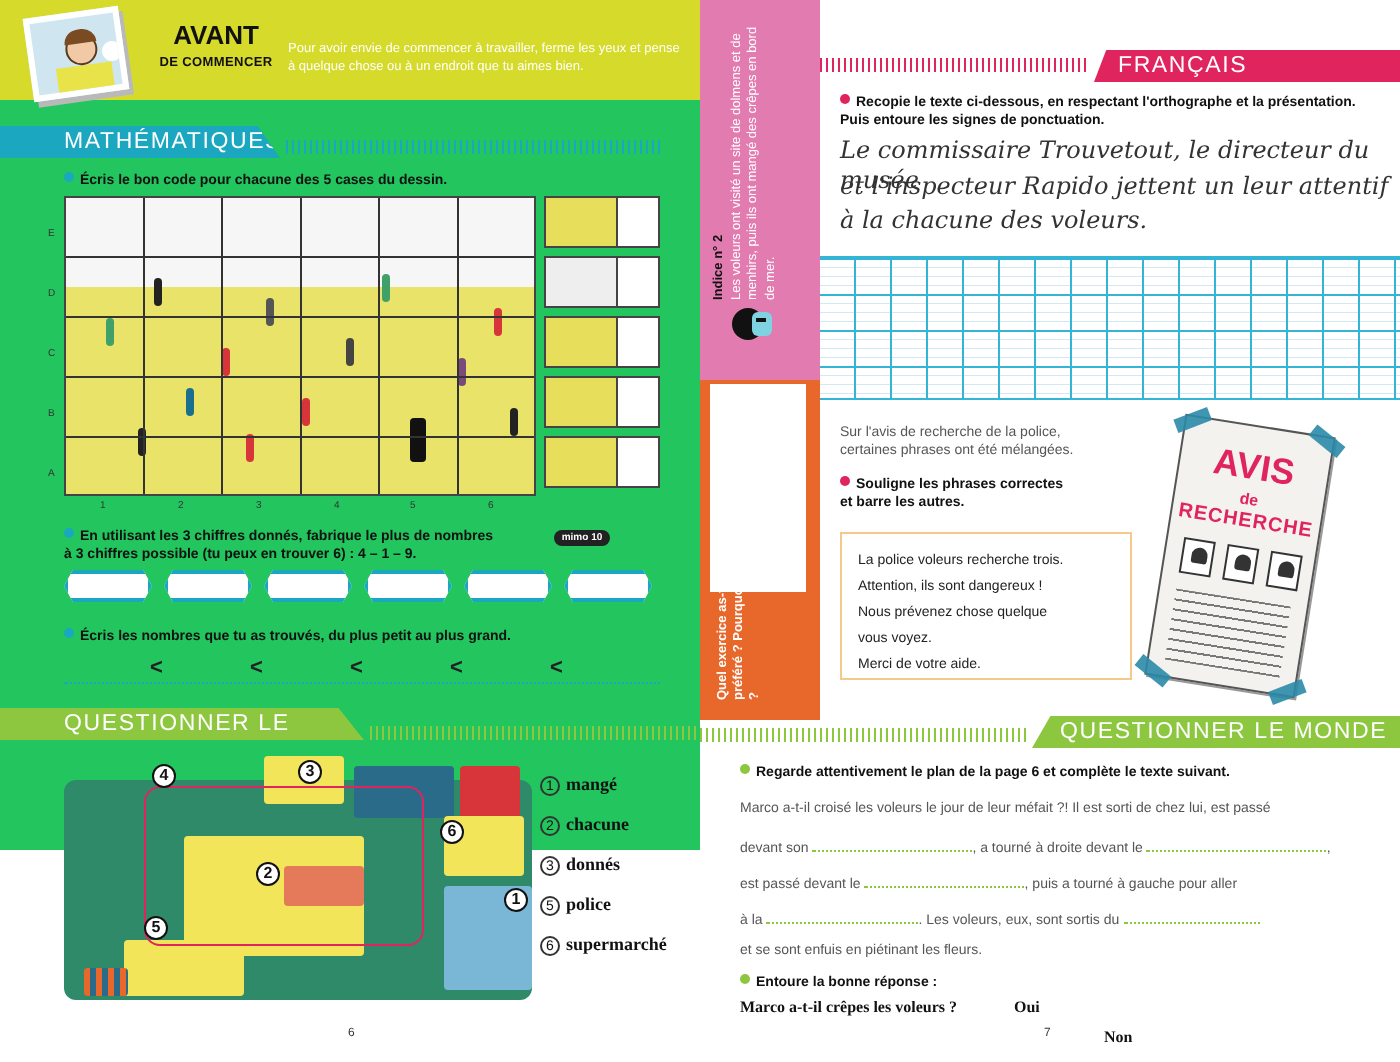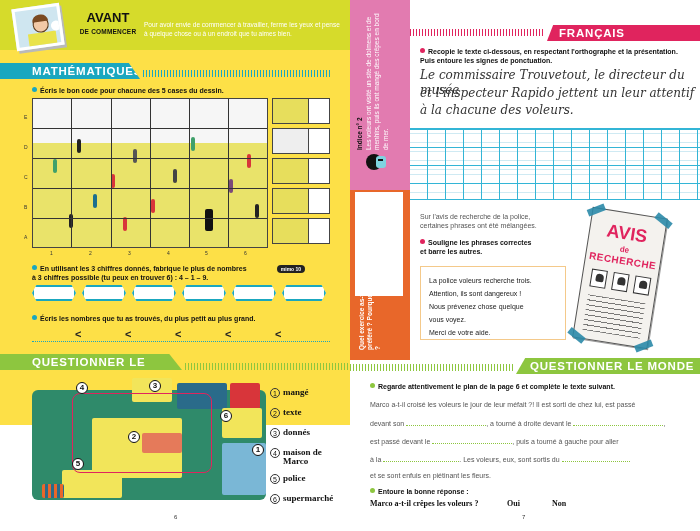--- a/index.html
+++ b/index.html
@@ -1,33 +1,33 @@
 <!DOCTYPE html>
 <html><head>
 <meta charset="utf-8">
 <style>
   * { box-sizing: border-box; margin: 0; padding: 0; }
   html, body { width: 700px; height: 531px; overflow: hidden; background: #fff; }
   body { font-family: "Liberation Sans", sans-serif; color: #222; position: relative; }
 
-  .page-left { position: absolute; left: 0; top: 0; width: 350px; height: 425px; background: #fde047; }
+  .page-left { position: absolute; left: 0; top: 0; width: 350px; height: 425px; background: #22c55e; }
 
   
   .avant-banner { position: absolute; left: 0; top: 0; width: 350px; height: 50px; background: #d6db2b; }
   .avant-photo { position: absolute; left: 14px; top: 6px; width: 48px; height: 42px; background: #cfe6f0; border: 3px solid #fff; transform: rotate(-8deg); box-shadow: 2px 3px 0 #b9b9b9; overflow: hidden; }
   .avant-photo .face { position: absolute; left: 16px; top: 8px; width: 16px; height: 16px; background: #f2c9a6; border-radius: 50%; border: 1px solid #5a3a1a; }
   .avant-photo .hair { position: absolute; left: 16px; top: 6px; width: 16px; height: 7px; background: #7a4a22; border-radius: 8px 8px 0 0; }
   .avant-photo .body { position: absolute; left: 10px; top: 24px; width: 28px; height: 16px; background: #e9e34a; }
   .avant-photo .breath { position: absolute; left: 34px; top: 14px; width: 10px; height: 10px; background: #fff; border-radius: 50%; }
   .avant-title { position: absolute; left: 78px; top: 11px; width: 60px; text-align: center; font-weight: bold; font-size: 13px; color: #111; line-height: 1; }
   .avant-sub { position: absolute; left: 72px; top: 28px; width: 72px; text-align: center; font-weight: bold; font-size: 6.5px; color: #111; letter-spacing: 0.2px; }
   .avant-text { position: absolute; left: 144px; top: 20px; width: 200px; font-size: 6.5px; color: #fff; line-height: 9px; }
 
   
-  .sec-head { position: absolute; height: 16px; color: #fff; font-weight: bold; font-size: 11.5px; letter-spacing: 0.8px; line-height: 16px; padding-left: 32px; }
+  .sec-head { position: absolute; height: 16px; color: #fff; font-weight: normal; font-size: 11.5px; letter-spacing: 0.8px; line-height: 16px; padding-left: 32px; }
   .sec-head.math { left: 0; top: 63px; width: 140px; background: #1aa7bf; clip-path: polygon(0 0, 92% 0, 100% 100%, 0 100%); }
   .sec-head.monde-left { left: 0; top: 354px; width: 182px; background: #8dc63f; clip-path: polygon(0 0, 93% 0, 100% 100%, 0 100%); }
   .sec-head.francais { left: 547px; top: 25px; width: 153px; background: #e0245e; padding-left: 12px; clip-path: polygon(4% 0, 100% 0, 100% 100%, 0 100%); }
   .sec-head.monde-right { left: 516px; top: 358px; width: 184px; background: #8dc63f; padding-left: 14px; clip-path: polygon(5% 0, 100% 0, 100% 100%, 0 100%); }
   .tick-rule { position: absolute; height: 7px; background: repeating-linear-gradient(90deg, currentColor 0 1px, transparent 1px 3px); }
   .tick-rule.math { left: 143px; top: 70px; width: 187px; color: #1aa7bf; }
   .tick-rule.monde-l { left: 185px; top: 363px; width: 165px; color: #8dc63f; }
   .tick-rule.fr { left: 410px; top: 29px; width: 135px; color: #e0245e; }
   .tick-rule.monde-r { left: 350px; top: 364px; width: 165px; color: #8dc63f; }
 
@@ -228,29 +228,25 @@
     <div class="pin" style="left:40px;top:80px">5</div>
   </div>
 
   <div class="legend">
     <div class="legend-item">
         <span class="circ">1</span>
         <span class="txt">mangé</span>
       </div>
     <div class="legend-item">
         <span class="circ">2</span>
-        <span class="txt">texte</span>
+        <span class="txt">chacune</span>
       </div>
     <div class="legend-item">
         <span class="circ">3</span>
         <span class="txt">donnés</span>
-      </div>
-    <div class="legend-item" style="height:26px">
-        <span class="circ">4</span>
-        <span class="txt" style="width:40px;white-space:normal">maison de Marco</span>
       </div>
     <div class="legend-item">
         <span class="circ">5</span>
         <span class="txt">police</span>
       </div>
     <div class="legend-item">
         <span class="circ">6</span>
         <span class="txt">supermarché</span>
       </div>
   </div>
@@ -340,15 +336,15 @@
   <span class="fill-line" style="width:76px"></span><span>. Les voleurs, eux, sont sortis du</span>
   <span class="fill-line" style="width:68px"></span>
 </div>
 <div class="story" style="top:471px">et se sont enfuis en piétinant les fleurs.</div>
 
 <div class="instr" style="left:370px; top:487px;">
   <span class="bullet b-green"></span><span>Entoure la bonne réponse :</span>
 </div>
 <div class="qa" style="left:370px; top:499px;">Marco a-t-il crêpes les voleurs ?</div>
 <div class="qa" style="left:507px; top:499px;">Oui</div>
-<div class="qa" style="left:552px; top:499px;">Non</div>
+<div class="qa" style="left:552px; top:514px;">Non</div>
 
 <div class="page-num" style="left:522px">7</div>
 
 </body></html>

